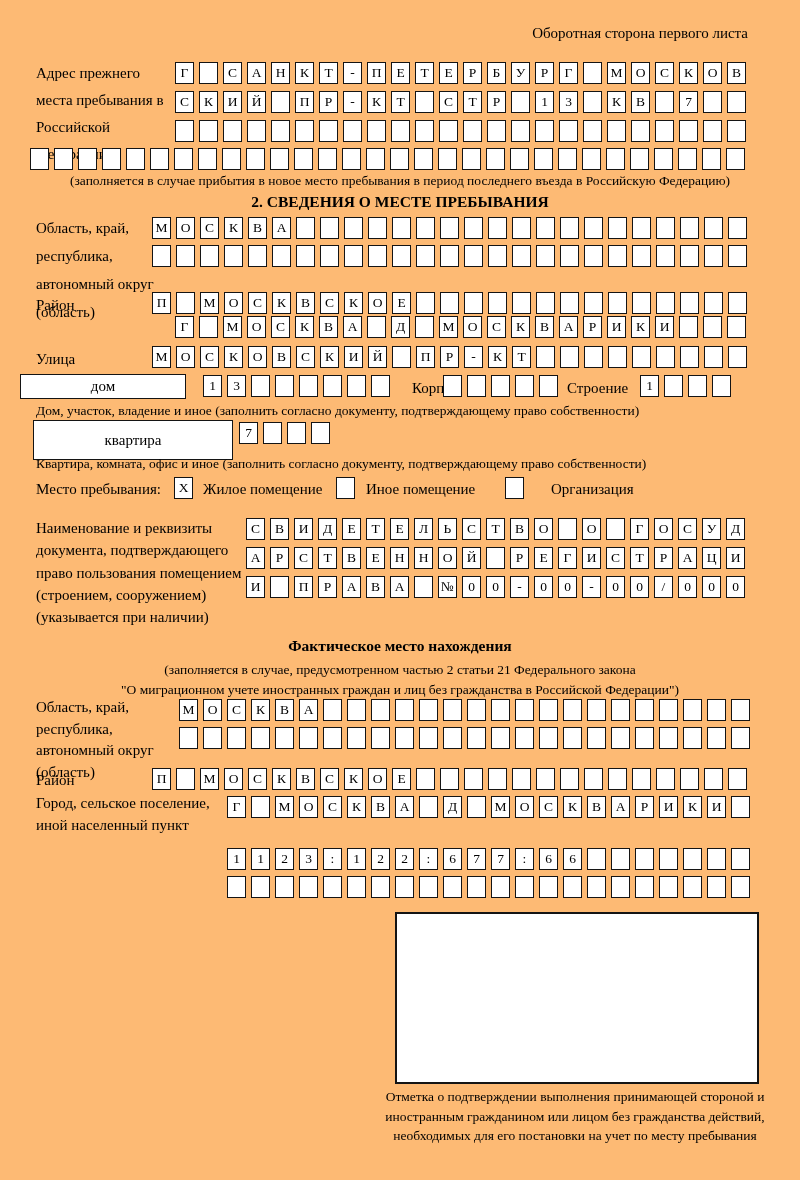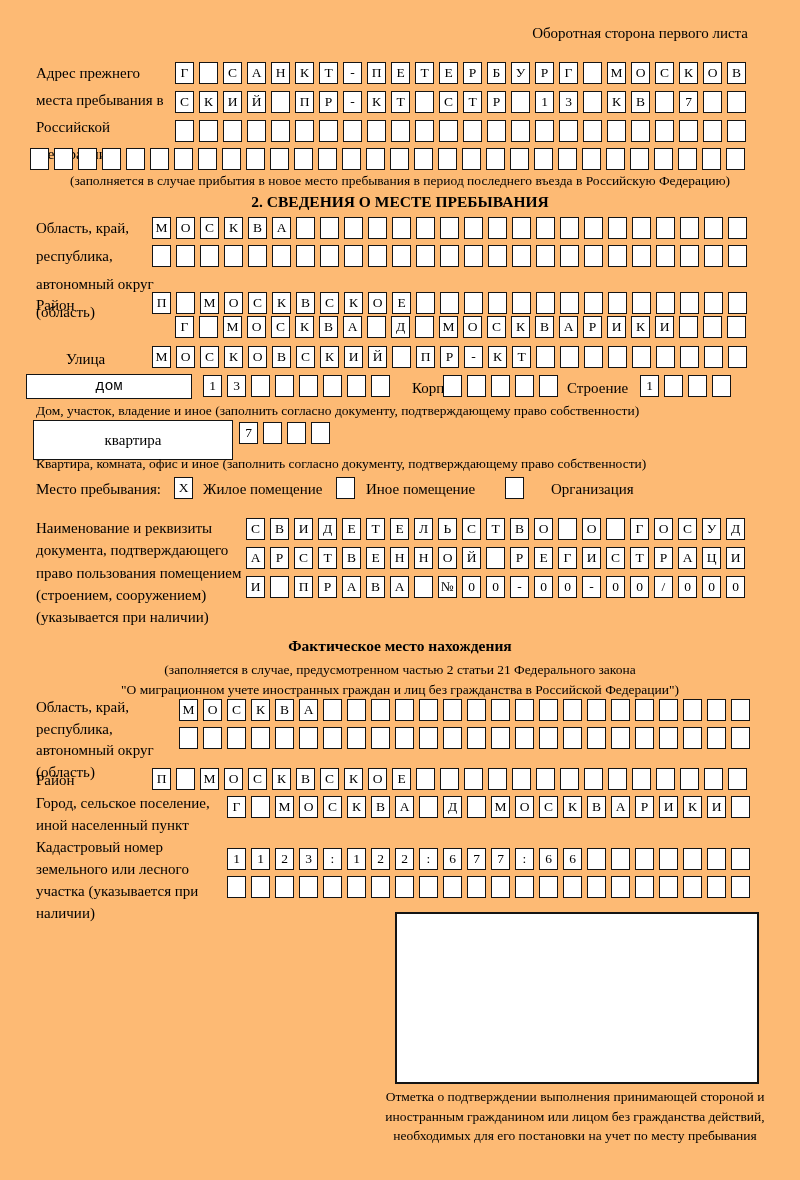--- a/index.html
+++ b/index.html
@@ -253,21 +253,21 @@
       <span class="cell">А</span>
       <span class="cell">Р</span>
       <span class="cell">И</span>
       <span class="cell">К</span>
       <span class="cell">И</span>
       <span class="cell"></span>
       <span class="cell"></span>
       <span class="cell"></span>
     </div>
 
-  <div class="lbl" style="left:36px; top:348px;margin-left:30px;">Улица</div>
+  <div class="lbl" style="left:36px; top:348px;">Улица</div>
   <div class="boxrow" style="left:152px; top:346px;">
       <span class="cell">М</span>
       <span class="cell">О</span>
       <span class="cell">С</span>
       <span class="cell">К</span>
       <span class="cell">О</span>
       <span class="cell">В</span>
       <span class="cell">С</span>
       <span class="cell">К</span>
       <span class="cell">И</span>
@@ -282,21 +282,21 @@
       <span class="cell"></span>
       <span class="cell"></span>
       <span class="cell"></span>
       <span class="cell"></span>
       <span class="cell"></span>
       <span class="cell"></span>
       <span class="cell"></span>
       <span class="cell"></span>
     </div>
 
-  <div class="bigbox" style="left:26px; top:374px; width:166px; height:25px;font-family:Liberation Mono, monospace;">дом</div>
+  <div class="bigbox" style="left:20px; top:374px; width:166px; height:25px;">дом</div>
   <div class="boxrow" style="left:203px; top:375px;">
       <span class="cell">1</span>
       <span class="cell">3</span>
       <span class="cell"></span>
       <span class="cell"></span>
       <span class="cell"></span>
       <span class="cell"></span>
       <span class="cell"></span>
       <span class="cell"></span>
     </div>
@@ -511,21 +511,20 @@
       <span class="cell">К</span>
       <span class="cell">В</span>
       <span class="cell">А</span>
       <span class="cell">Р</span>
       <span class="cell">И</span>
       <span class="cell">К</span>
       <span class="cell">И</span>
       <span class="cell"></span>
     </div>
 
-  <div class="lbl" style="left:36px; top:836px; width:180px; line-height:22px;">Кадастровый номер земельного или лесного участка (указывается при наличии)</div>
   <div class="boxrow" style="left:227px; top:848px;">
       <span class="cell">1</span>
       <span class="cell">1</span>
       <span class="cell">2</span>
       <span class="cell">3</span>
       <span class="cell">:</span>
       <span class="cell">1</span>
       <span class="cell">2</span>
       <span class="cell">2</span>
       <span class="cell">:</span>

